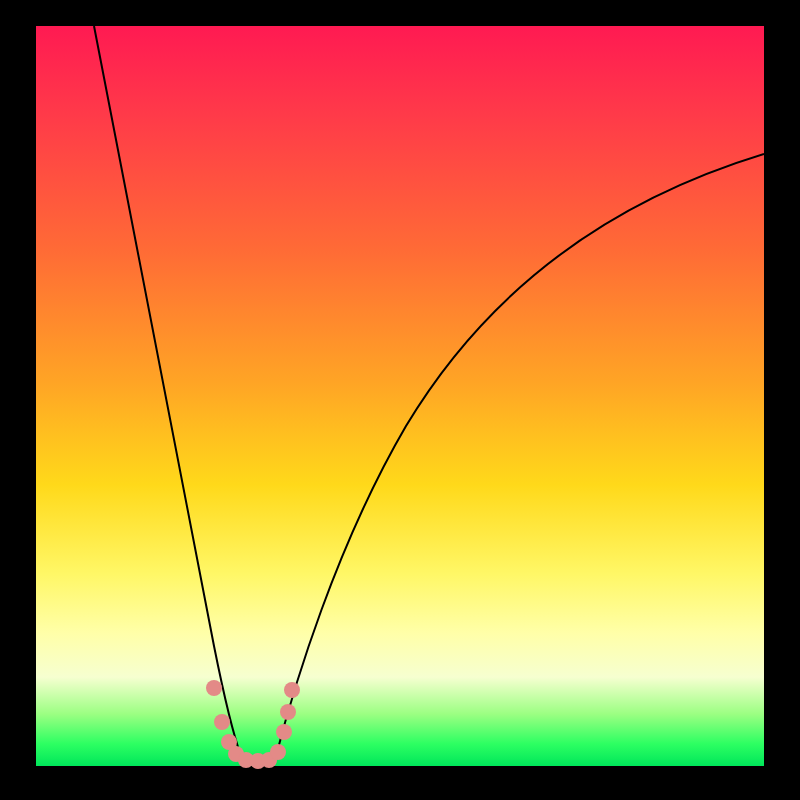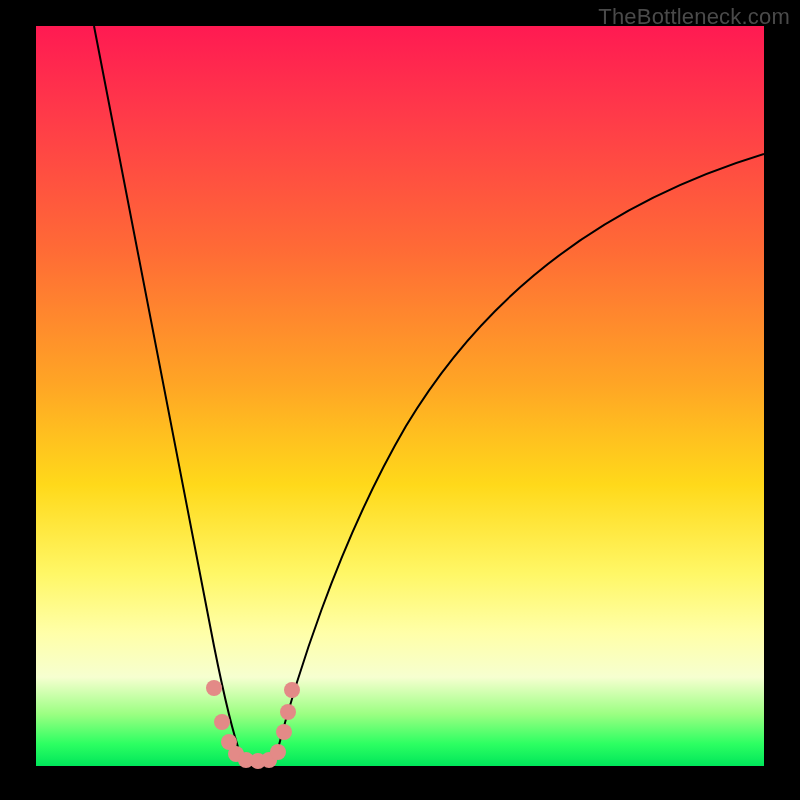--- a/index.html
+++ b/index.html
@@ -66,21 +66,20 @@
     fill: #e38a87;
     stroke: none;
   }
   
 </style>
 </head>
 <body>
 
 <div class="frame">
 
-  <div class="watermark">TheBottleneck.com</div>
 
   <div class="plot">
     <svg class="curve-layer" viewBox="0 0 728 740" preserveAspectRatio="none">
 
       <path class="curve" d="M 58 0
                C 110 260, 150 480, 178 620
                C 188 670, 196 705, 205 730"></path>
 
       <path class="curve" d="M 205 730
                Q 218 738, 240 730"></path>

